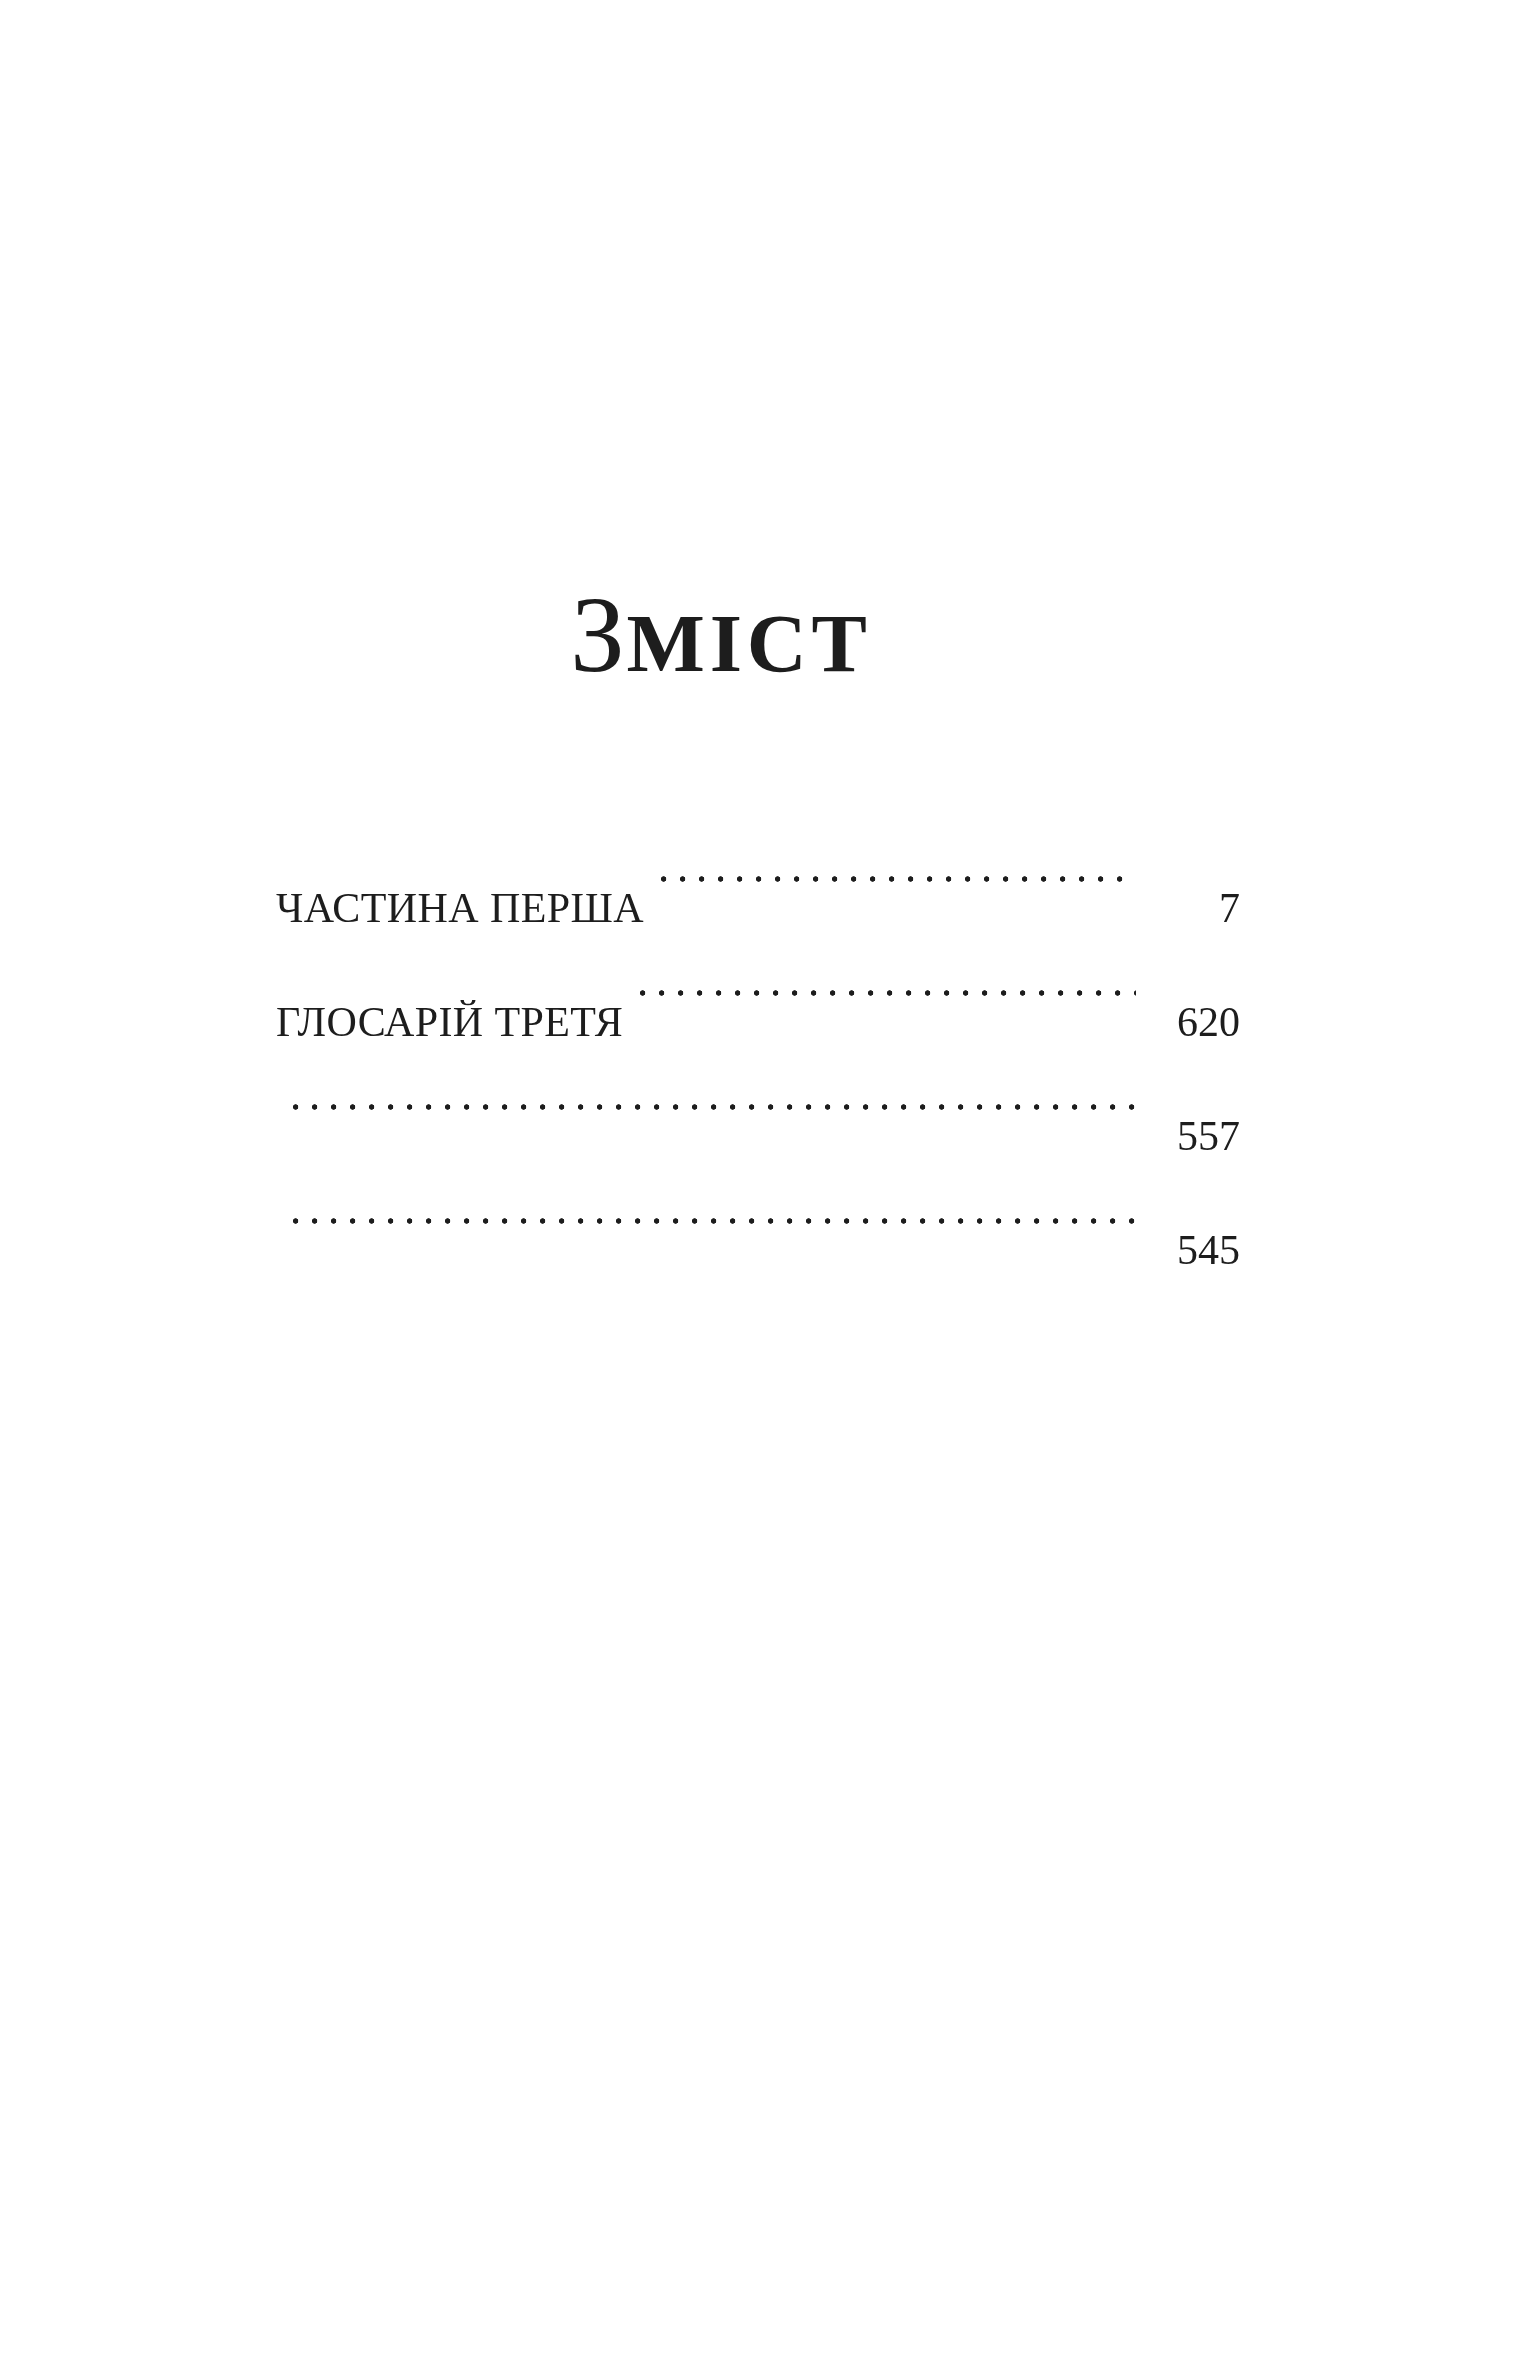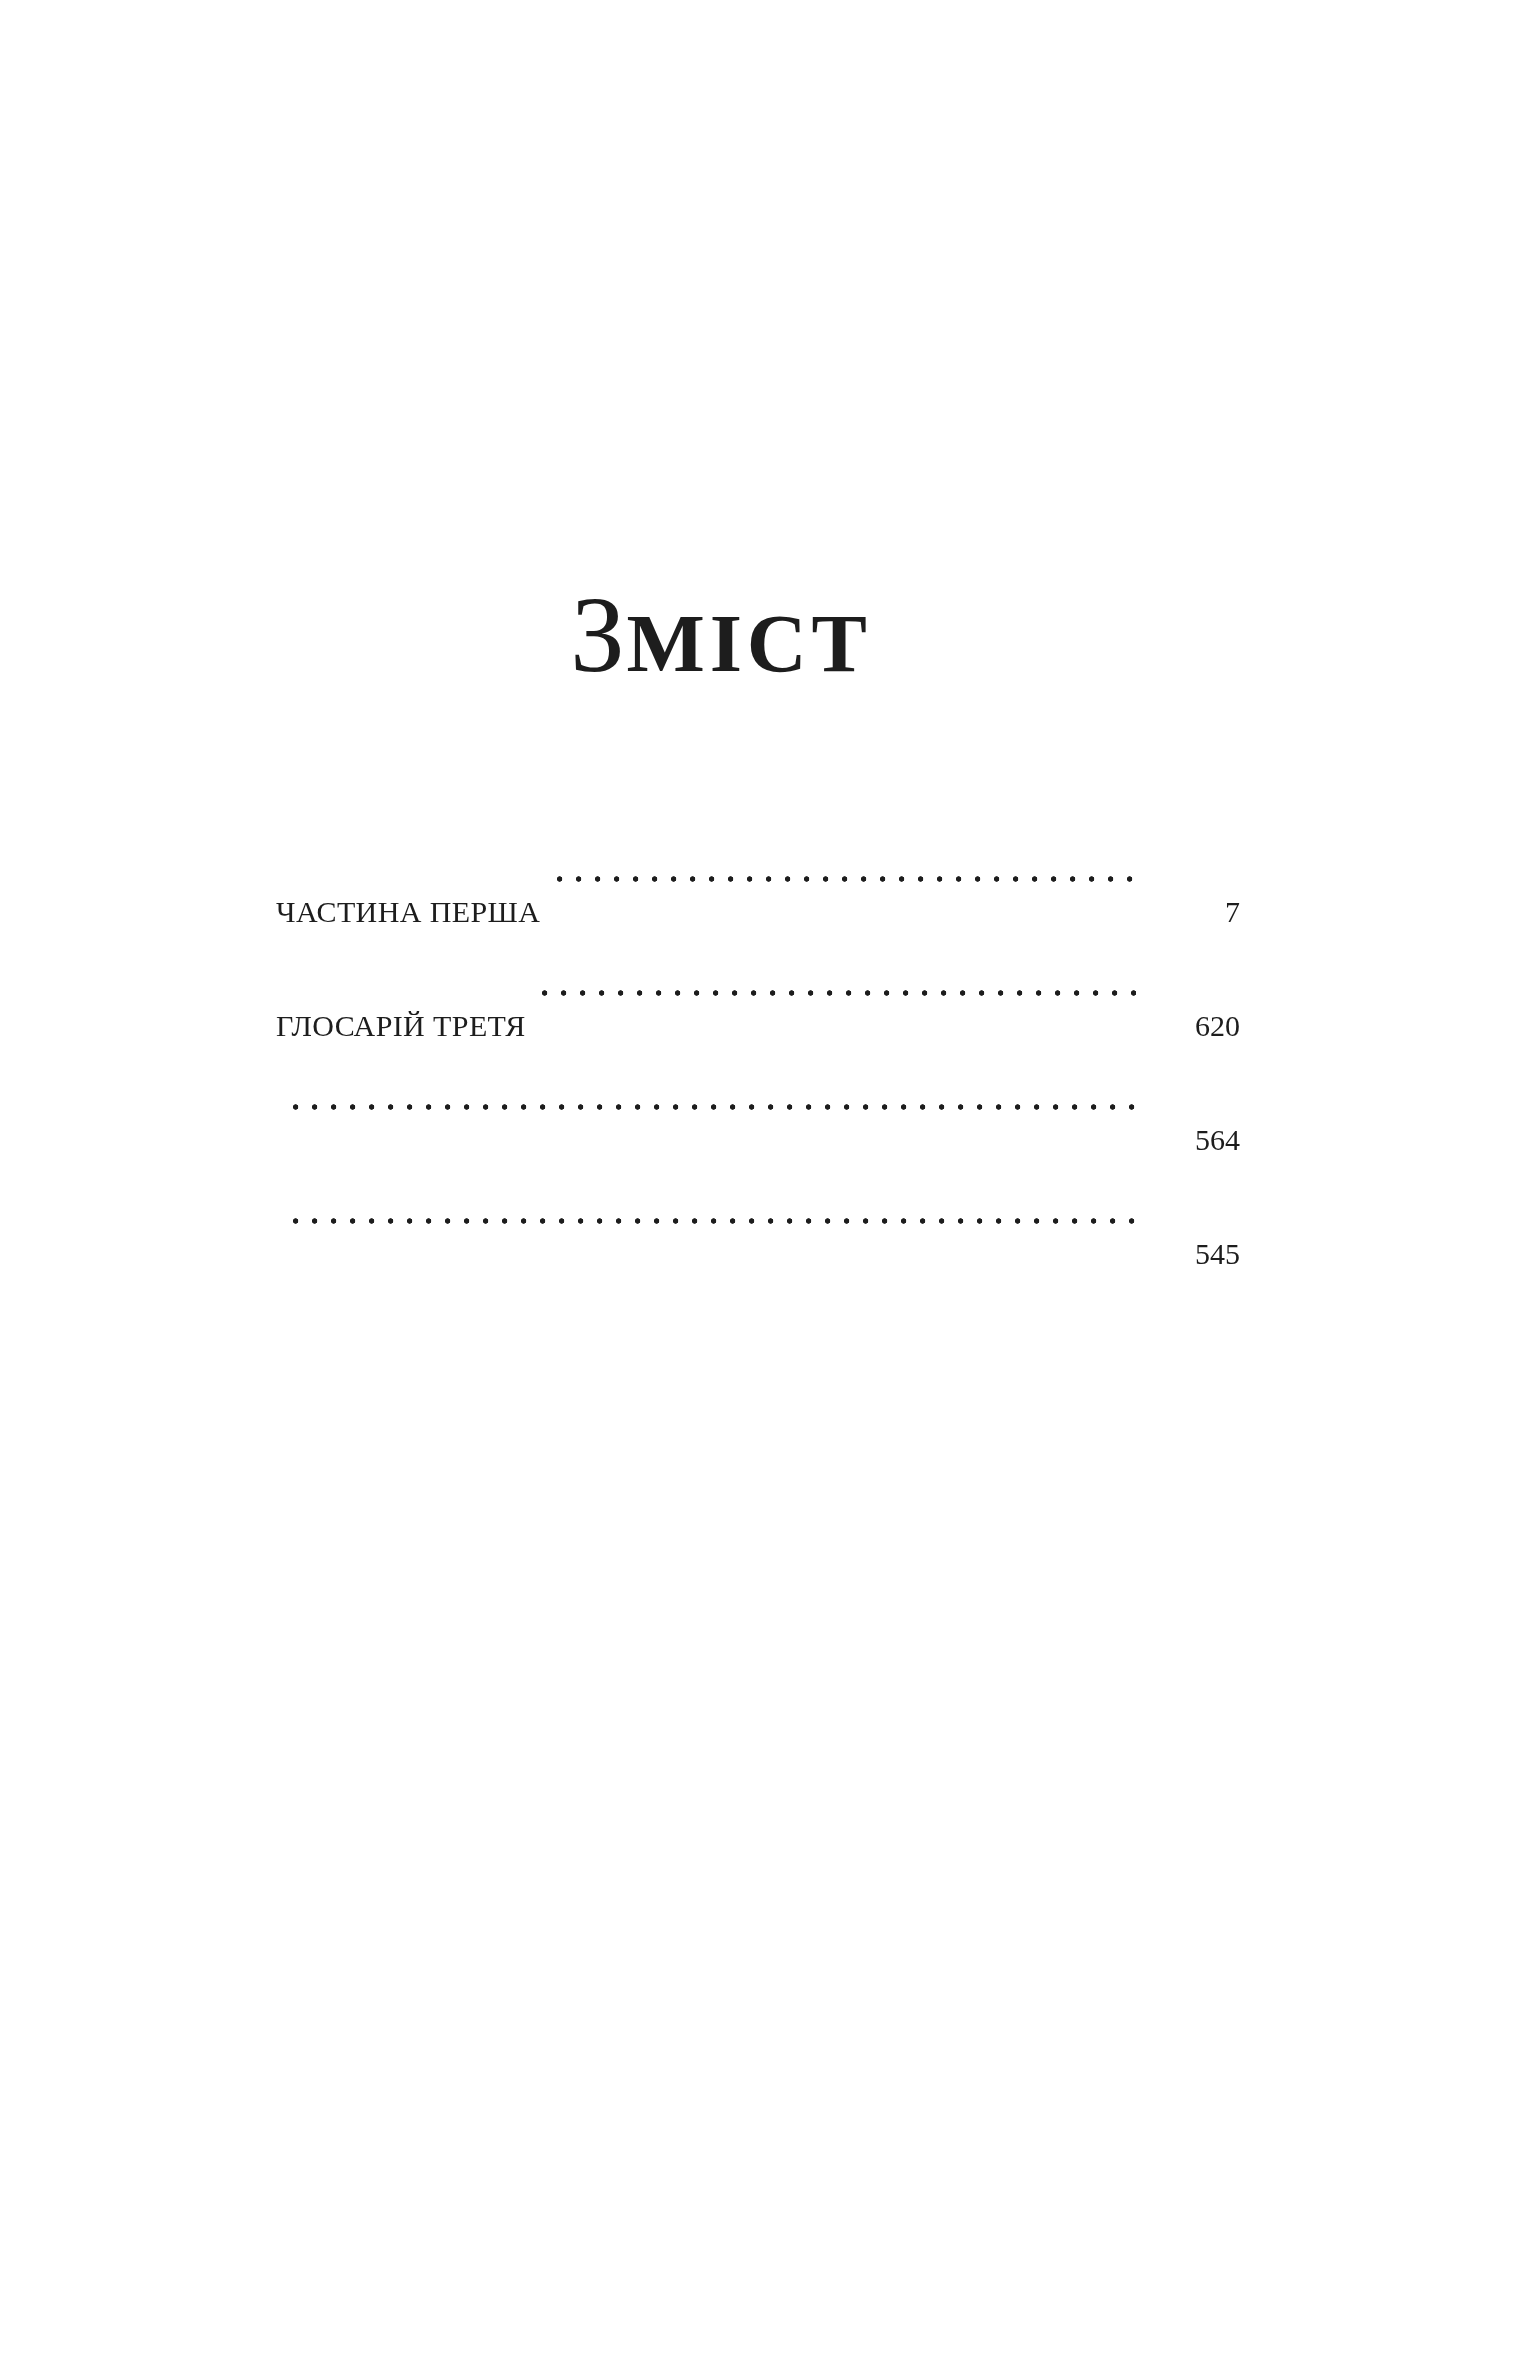--- a/index.html
+++ b/index.html
@@ -43,21 +43,21 @@
     position: absolute;
     left: 276px;
     right: 292px;
     top: 808px;
   }
   .toc-row {
     display: flex;
     align-items: baseline;
     height: 114px;
     line-height: 114px;
-    font-size: 30px;
+    font-size: 42px;
   }
   .toc-label {
     white-space: nowrap;
     letter-spacing: 0.4px;
     flex: 0 0 auto;
   }
   .toc-leader {
     flex: 1 1 auto;
     height: 114px;
     margin-left: 9.6px;
@@ -89,21 +89,21 @@
 
 
   <div class="toc-row">
     <span class="toc-label">ГЛОСАРІЙ ТРЕТЯ</span>
     <span class="toc-leader"></span>
     <span class="toc-page">620</span>
   </div>
 
   <div class="toc-row">
     <span class="toc-leader"></span>
-    <span class="toc-page">564</span>
+    <span class="toc-page">557</span>
   </div>
 
   <div class="toc-row">
     <span class="toc-leader"></span>
     <span class="toc-page">545</span>
   </div>
 </div>
 
 
 </body></html>

